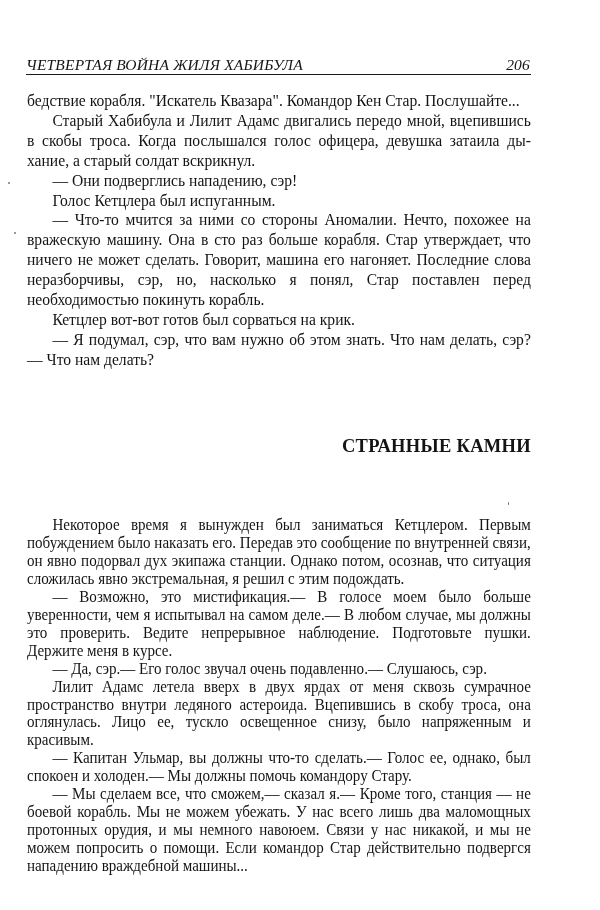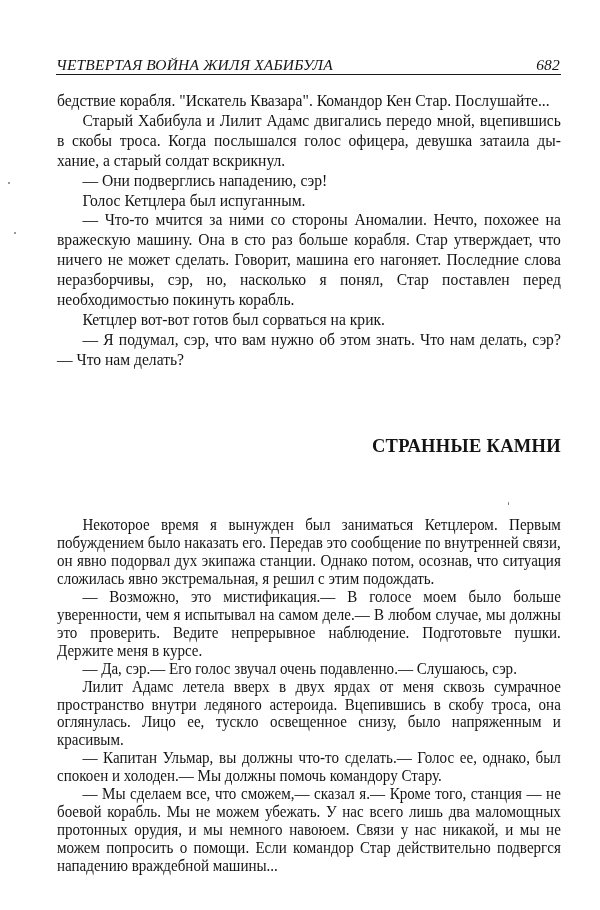--- a/index.html
+++ b/index.html
@@ -10,21 +10,21 @@
     body {
       width: 600px;
       height: 910px;
       position: relative;
       overflow: hidden;
       color: #141414;
       font-family: "Liberation Serif", "DejaVu Serif", serif;
     }
     .page {
       position: absolute;
-      left: 57px;
+      left: 27px;
       top: 0;
       width: 504px;
       height: 817px;
     }
     .running-head {
       position: absolute;
       left: -1px;
       top: 56px;
       width: 505px;
       height: 18px;
@@ -91,21 +91,21 @@
       border-radius: 1px;
     }
   </style>
 </head>
 <body>
 
 <div class="page">
 
   <div class="running-head">
     <span class="title">Четвертая война Жиля Хабибула</span>
-    <span class="folio">682</span>
+    <span class="folio">206</span>
   </div>
 
   <div class="section-1">
     <p class="para no-indent">бедствие корабля. "Искатель Квазара". Командор Кен Стар. Послушай­те...</p>
     <p class="para">Старый Хабибула и Лилит Адамс двигались передо мной, вцепившись в скобы троса. Когда послышался голос офицера, девушка затаила ды­хание, а старый солдат вскрикнул.</p>
     <p class="para">— Они подверглись нападению, сэр!</p>
     <p class="para">Голос Кетцлера был испуганным.</p>
     <p class="para">— Что-то мчится за ними со стороны Аномалии. Нечто, похожее на вражескую машину. Она в сто раз больше корабля. Стар утверждает, что ничего не может сделать. Говорит, машина его нагоняет. Последние слова неразборчивы, сэр, но, насколько я понял, Стар поставлен перед необходимостью покинуть корабль.</p>
     <p class="para">Кетцлер вот-вот готов был сорваться на крик.</p>
     <p class="para">— Я подумал, сэр, что вам нужно об этом знать. Что нам делать, сэр? — Что нам делать?</p>

